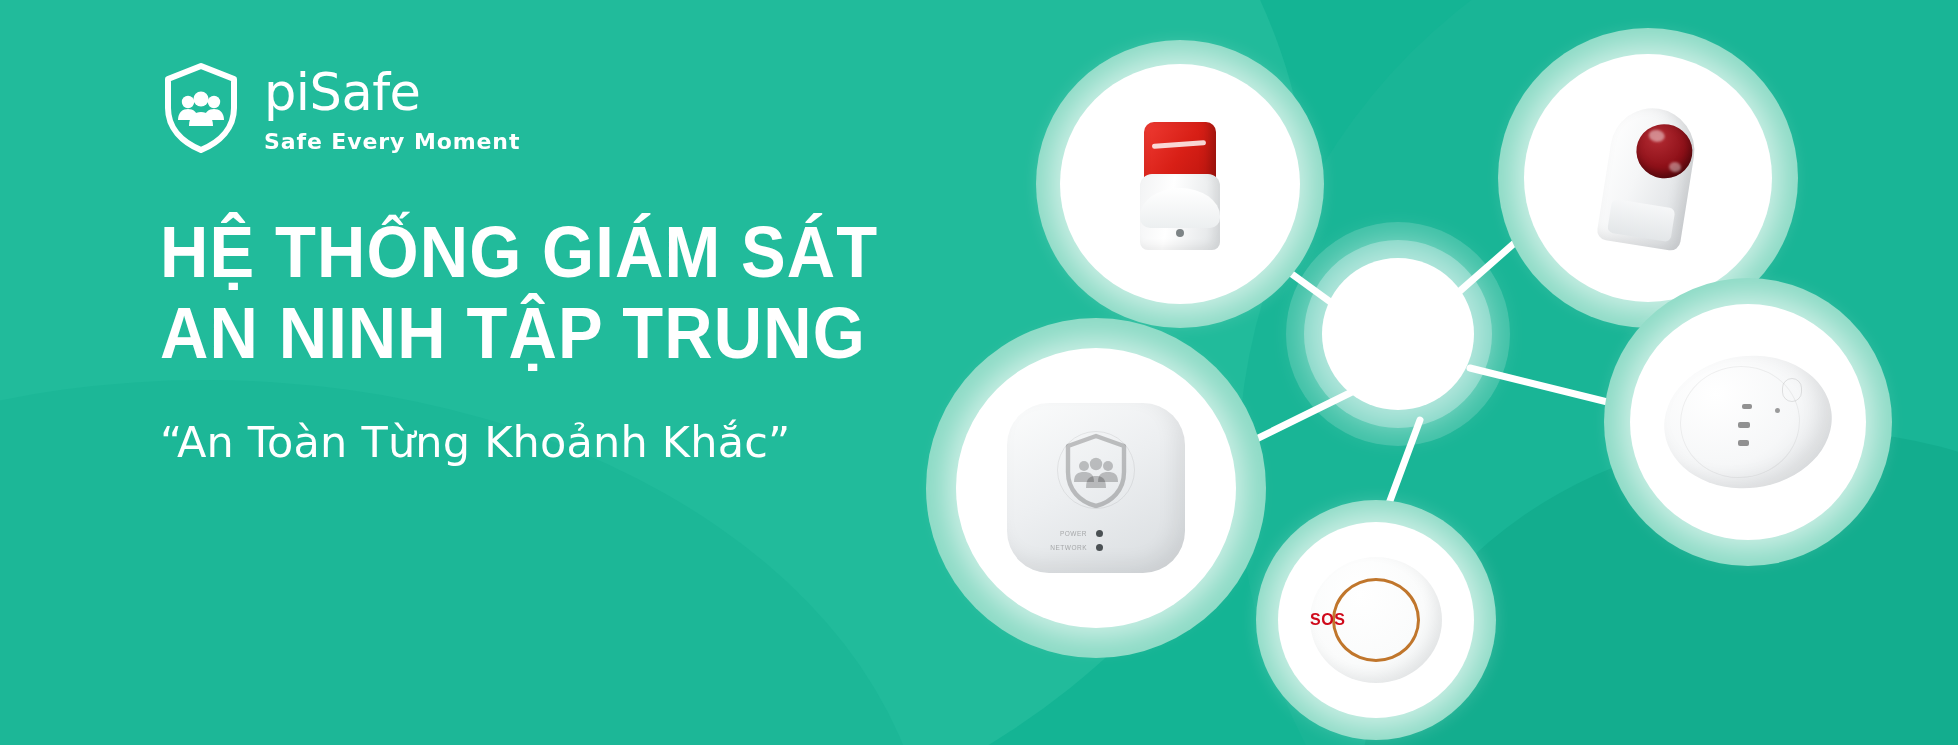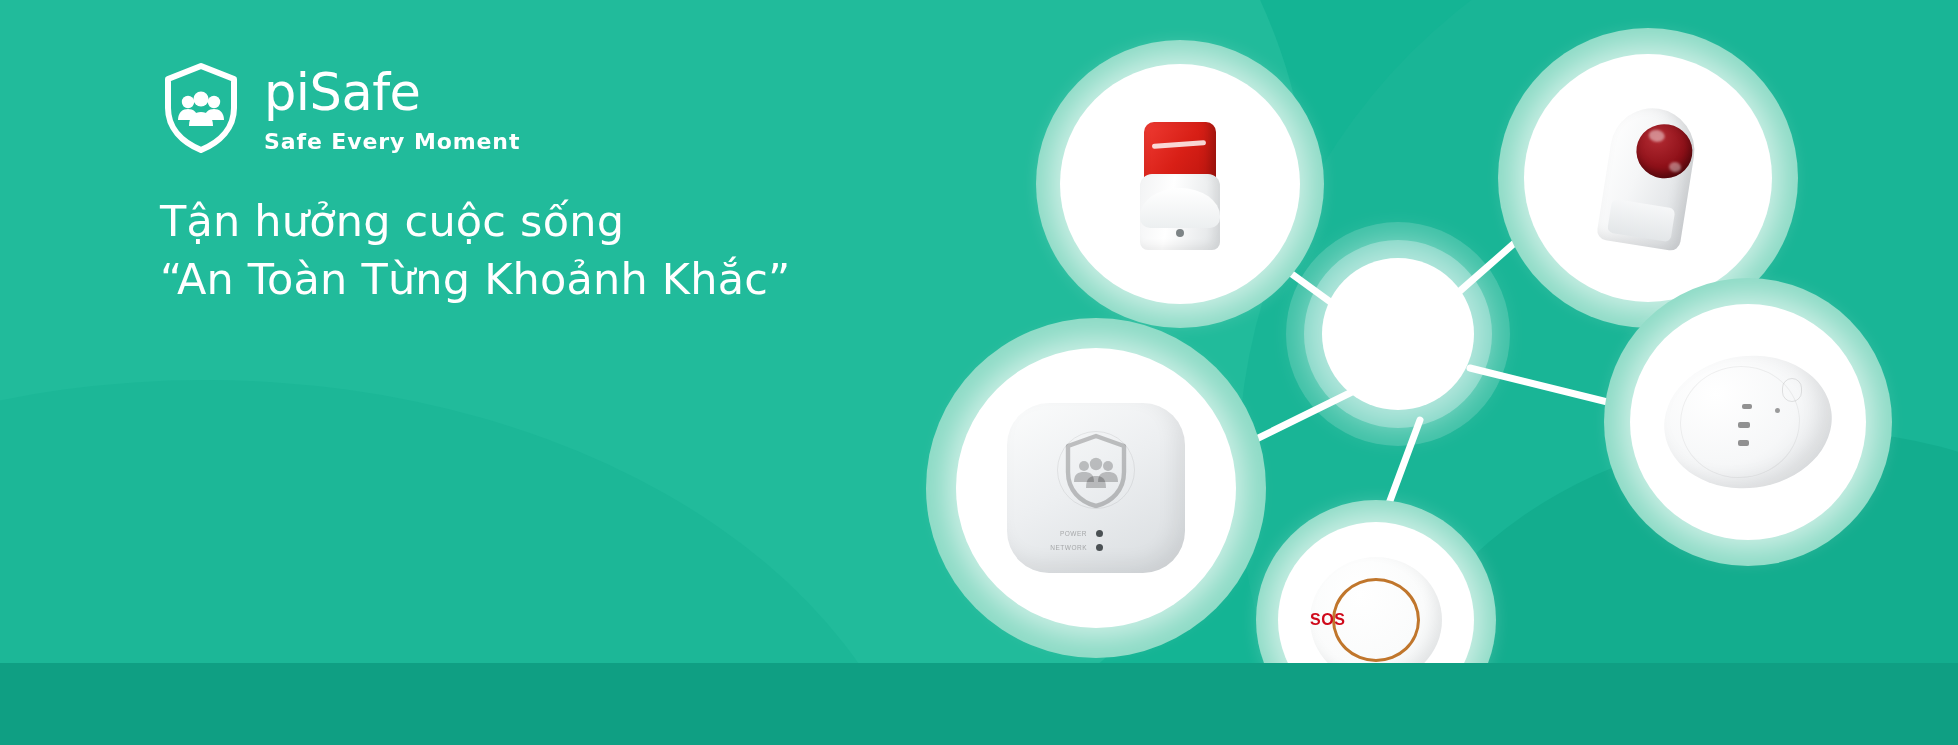--- a/index.html
+++ b/index.html
@@ -1,20 +1,20 @@
 <!DOCTYPE html>
 <html lang="vi"><head>
 <meta charset="utf-8">
 <title>piSafe Banner</title>
 <style>
   html,body{margin:0;padding:0;background:#0f9f83;}
   *{box-sizing:border-box;}
   .banner{
     position:relative;
-    width:1958px;height:663px;
+    width:1958px;height:745px;
     overflow:hidden;
     background:#14b494;
     font-family:"Liberation Sans", sans-serif;
     text-decoration:underline;
     -webkit-font-smoothing:antialiased;
   }
 
   
   .bg-blob{position:absolute;border-radius:50%;pointer-events:none;}
   .bg-blob-top-left{
@@ -228,23 +228,26 @@
           <path d="M44 58 C44 50 49 47 54 47 C59 47 64 50 64 58 Z" fill="#ffffff"></path>
           <path d="M29 64 C29 54 35 50 41 50 C47 50 53 54 53 64 Z" fill="#ffffff"></path>
         </svg>
       </span>
       <span class="logo-text">
         <span class="logo-word">piSafe</span>
         <span class="logo-tagline">Safe Every Moment</span>
       </span>
     </div>
 
+    <div class="headline">
+      <div class="headline-line">HỆ THỐNG GIÁM SÁT</div>
+      <div class="headline-line">AN NINH TẬP TRUNG</div>
+    </div>
 
     <div class="subhead">
-      <div class="subhead-line">Tận hưởng cuộc sống</div>
       <div class="subhead-line">“An Toàn Từng Khoảnh Khắc”</div>
     </div>
 
   </div>
 
   <div class="diagram">
 
     <svg viewBox="0 0 910 745" preserveAspectRatio="none">
       <g stroke="#ffffff" stroke-width="7" stroke-linecap="round" fill="none">
         <line x1="310" y1="322" x2="128" y2="190"></line>

